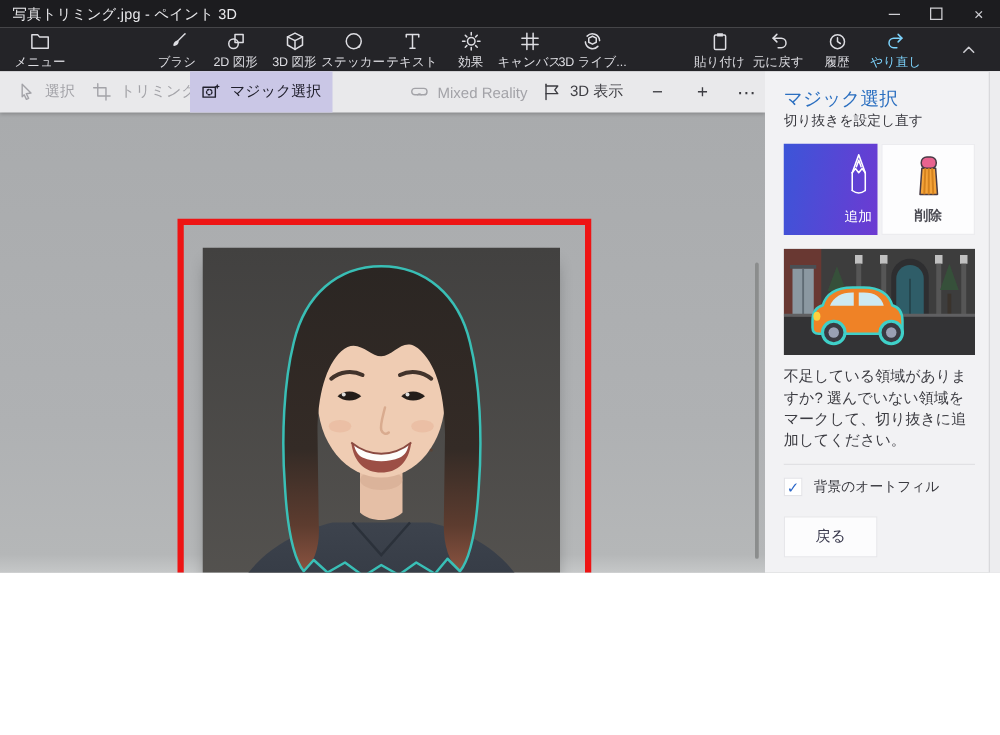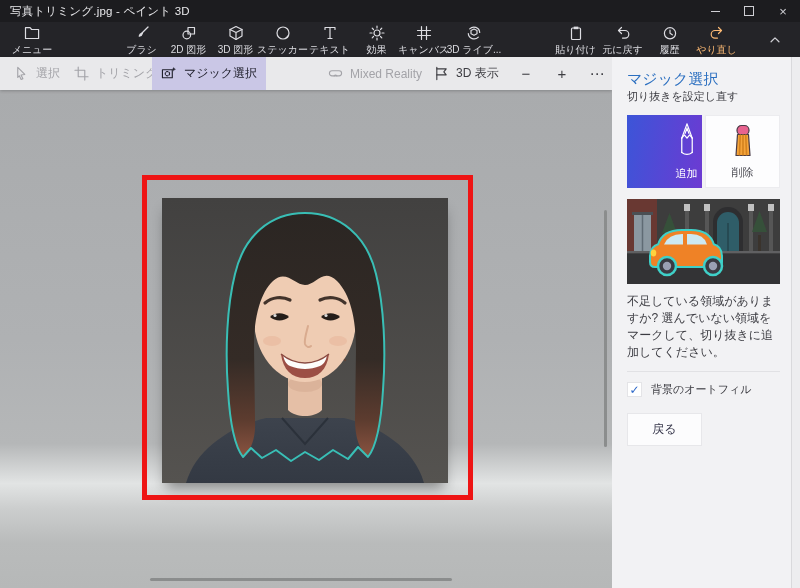--- a/index.html
+++ b/index.html
@@ -1,19 +1,19 @@
 <!DOCTYPE html>
 <html><head>
 <meta charset="utf-8">
 <style>
   html,body{margin:0;padding:0;}
   body{width:800px;height:588px;overflow:hidden;
        font-family:"Liberation Sans","DejaVu Sans",sans-serif;
        -webkit-font-smoothing:antialiased;}
-  .app{position:relative;width:800px;height:588px;background:#b0b2b4;overflow:hidden;}
+  .app{position:relative;width:800px;height:458px;background:#b0b2b4;overflow:hidden;}
 
   
   .titlebar{position:absolute;left:0;top:0;width:800px;height:22px;background:#1c1c1f;
             display:flex;align-items:center;}
   .title{color:#e9e9ec;font-size:11.5px;padding-left:10px;letter-spacing:.2px;}
   .wincontrols{margin-left:auto;display:flex;height:100%;}
   .winbtn{width:34px;height:100%;display:flex;align-items:center;justify-content:center;
           color:#cfcfd4;font-size:13px;cursor:default;}
   .minbar{display:block;width:9px;height:1px;background:#cfcfd4;}
   .maxbox{display:block;width:8px;height:8px;border:1px solid #cfcfd4;}
@@ -24,21 +24,21 @@
   .rtool{width:47px;display:flex;flex-direction:column;align-items:center;justify-content:flex-start;
          color:#dddde2;cursor:default;}
   .rtool .ricon{height:17px;margin-top:3px;display:flex;align-items:center;}
   .rtool .rlabel{font-size:10px;margin-top:2px;white-space:nowrap;}
   .rtool.menu{width:56px;}
   .rtool.wide{width:54px;}
   .rspacer1{width:58px;}
   .rflex{flex:1;}
   .ractions{display:flex;margin-right:20px;}
   .ractions .rtool{width:47px;}
-  .rtool.disabled{color:#fdba74;}
+  .rtool.disabled{color:#7dd3fc;}
   .rchevron{width:30px;margin-right:6px;display:flex;align-items:center;justify-content:center;color:#cfcfd4;}
   .ricon svg{stroke:currentColor;fill:none;stroke-width:1.2;stroke-linecap:round;stroke-linejoin:round;}
 
   
   .toolbar{position:absolute;left:0;top:57px;width:612px;height:33px;background:#e9e9eb;
            box-shadow:0 1px 3px rgba(0,0,0,.22);z-index:3;}
   .titem{position:absolute;top:0;height:33px;display:flex;align-items:center;gap:7px;
          font-size:12px;color:#3d3d42;cursor:default;white-space:nowrap;}
   .titem.disabled{color:#a3a3a8;}
   .titem.active{background:#cac7e6;color:#20202c;justify-content:center;}
@@ -60,21 +60,21 @@
   
   .panel{position:absolute;left:612px;top:57px;width:188px;height:531px;background:#f2f2f4;
          box-sizing:border-box;padding:13px 20px 0 15px;z-index:4;}
   .pscroll{position:absolute;right:0;top:0;width:9px;height:100%;background:#ededef;border-left:1px solid #d9d9dc;box-sizing:border-box;}
   .ptitle{font-size:15px;color:#2b6fc0;}
   .psub{margin-top:0;font-size:11px;color:#39393f;}
   .modebtns{margin-top:11px;display:flex;gap:3px;}
   .modebtn{width:75px;height:73px;display:flex;flex-direction:column;align-items:center;justify-content:flex-end;
            box-sizing:border-box;padding-bottom:7px;font-size:11px;cursor:default;}
   .modebtn.add{background:linear-gradient(100deg,#3c55d8,#6d3ad2);color:#fff;padding-left:44px;}
-  .modebtn.remove{background:#fdfdfe;border:1px solid #ececef;color:#4a4a52;}
+  .modebtn.remove{background:#fdfdfe;border:1px solid #ececef;color:#4a4a52;font-weight:bold;}
   .modebtn .micon{flex:1;display:flex;align-items:center;justify-content:center;}
   .carpreview{margin-top:11px;width:153px;height:85px;}
   .pinstr{margin:9px 0 0 0;font-size:12px;line-height:1.42;color:#3c3c42;}
   .psep{margin:10px 0 0 0;border:none;border-top:1px solid #e1e1e4;}
   .autofill{margin-top:10px;display:flex;align-items:center;gap:9px;font-size:11px;color:#39393f;cursor:default;}
   .cbx{width:15px;height:15px;background:#fff;border:1px solid #e4e4e7;box-sizing:border-box;
        display:flex;align-items:center;justify-content:center;color:#2a66c8;font-size:12px;font-weight:bold;}
   .navbtns{margin-top:16px;display:flex;gap:8px;}
   .navbtn{width:75px;height:33px;background:#fcfcfd;border:1px solid #e7e7ea;color:#3a3a4e;
           font-size:12px;font-family:inherit;cursor:default;}

